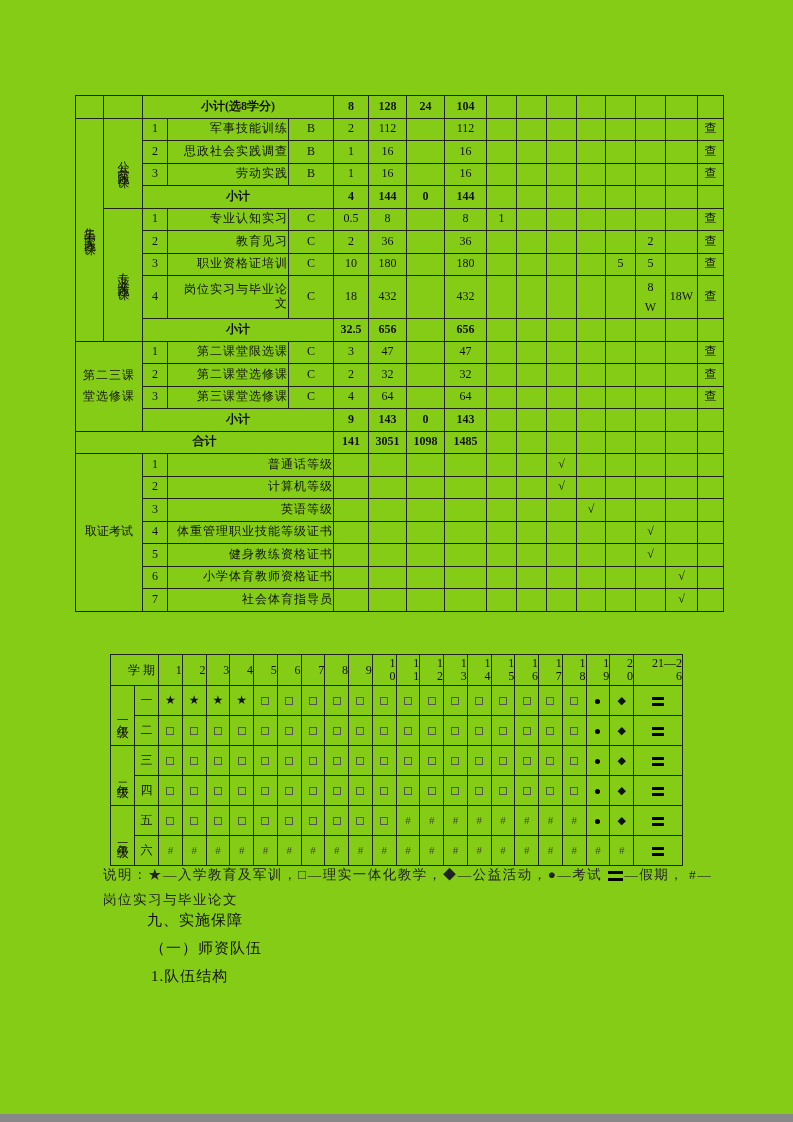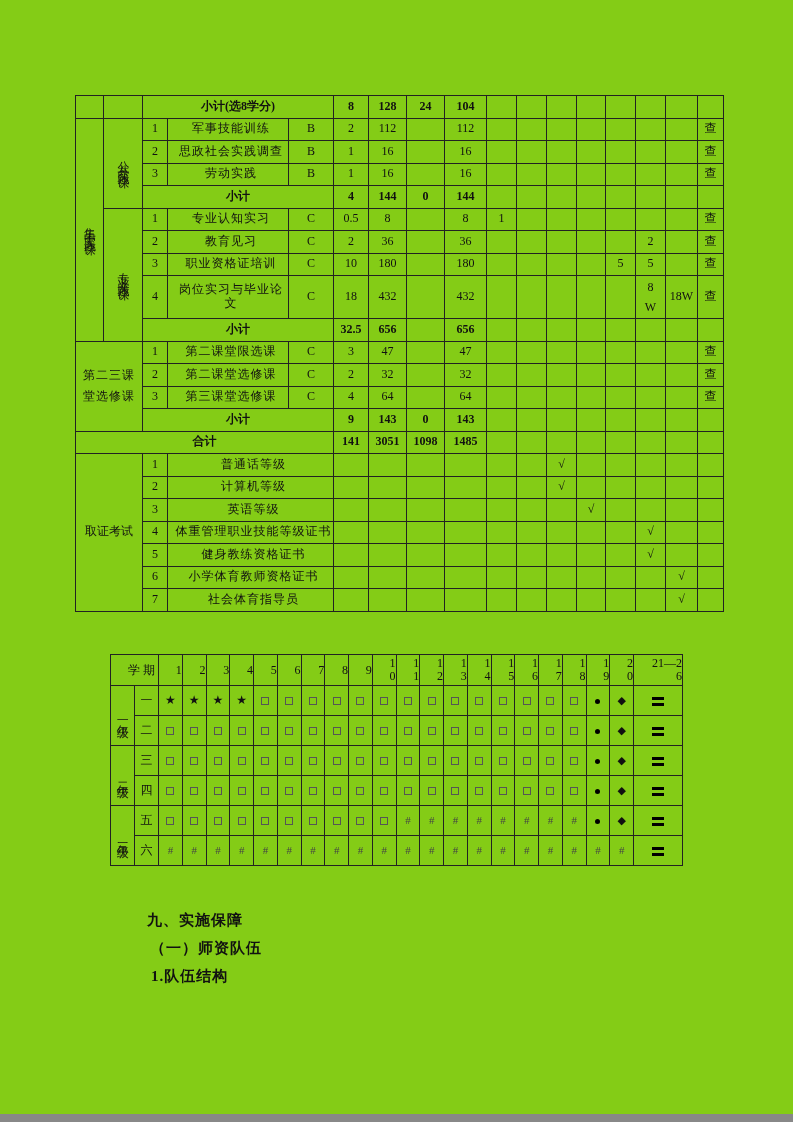--- a/index.html
+++ b/index.html
@@ -5,21 +5,21 @@
   html,body{margin:0;padding:0;background:#888;}
   .page{position:relative;width:793px;height:1114px;background:#84cc16;margin:0 auto;
         font-family:"Liberation Serif",serif;color:#111;overflow:hidden;}
 
   
   .ctable{position:absolute;left:75px;top:95px;border-collapse:collapse;table-layout:fixed;
           width:648px;font-size:12px;}
   .ctable td{border:1px solid #222;text-align:center;vertical-align:middle;padding:0;
              height:21.5px;overflow:hidden;line-height:1.15;}
   .ctable td.b{font-weight:bold;}
-  .ctable td.nm{text-align:center;padding-left:6px;letter-spacing:1px;}
+  .ctable td.nm{text-align:right;padding-left:6px;letter-spacing:1px;}
   .ctable td.vcell span{writing-mode:vertical-rl;text-orientation:upright;display:inline-block;
                         letter-spacing:4px;line-height:1.1;}
   .ctable td.w1 span{display:inline-block;width:13px;word-break:break-all;line-height:20px;}
   .ctable td.w4 span{display:inline-block;width:58px;word-break:break-all;line-height:21px;letter-spacing:1px;}
 
   
   .tbl-title{position:absolute;left:110px;top:627px;width:572px;text-align:center;
              font-size:15px;font-weight:bold;letter-spacing:2px;}
   .stable{position:absolute;left:110px;top:654px;border-collapse:collapse;table-layout:fixed;
           width:572px;font-size:12px;}
@@ -37,21 +37,21 @@
   .sym-hash{font-size:11px;color:#444;line-height:1;}
   .sym-box{display:inline-block;width:6px;height:6px;border:1px solid #555;vertical-align:middle;}
   .sym-dot{display:inline-block;width:5px;height:5px;background:#000;border-radius:50%;vertical-align:middle;}
   .sym-break{display:inline-block;width:12px;height:9px;box-sizing:border-box;
              border-top:3px solid #000;border-bottom:3px solid #000;vertical-align:middle;}
 
   
   .legend{position:absolute;left:103px;top:862px;width:612px;font-size:13.5px;
           line-height:25px;letter-spacing:1.5px;color:#222;}
   .legend .sym-break{width:15px;height:10px;margin:0 1px;}
-  .heading{position:absolute;font-weight:bold;letter-spacing:1px;font-size:15px;}
+  .heading{position:absolute;font-weight:normal;letter-spacing:1px;font-size:15px;}
   .h9{left:147px;top:911px;}
   .hA{left:150px;top:939px;}
   .hB{left:151px;top:967px;}
 </style>
 </head>
 <body>
 
 <div class="page">
 
   <table class="ctable">
@@ -639,18 +639,21 @@
           <td><span class="sym-hash">#</span></td>
           <td><span class="sym-hash">#</span></td>
           <td><span class="sym-hash">#</span></td>
           <td><span class="sym-hash">#</span></td>
           <td><span class="sym-hash">#</span></td>
           <td><span class="sym-break"></span></td>
         </tr>
       </tbody>
   </table>
 
+  <div class="legend">
+    <span>说明：★—入学教育及军训，□—理实一体化教学，◆—公益活动，●—考试 </span><span class="sym-break"></span><span>—假期， #—岗位实习与毕业论文</span>
+  </div>
 
   <div class="heading h9">九、实施保障</div>
   <div class="heading hA">（一）师资队伍</div>
   <div class="heading hB">1.队伍结构</div>
 
 </div>
 
 </body></html>

